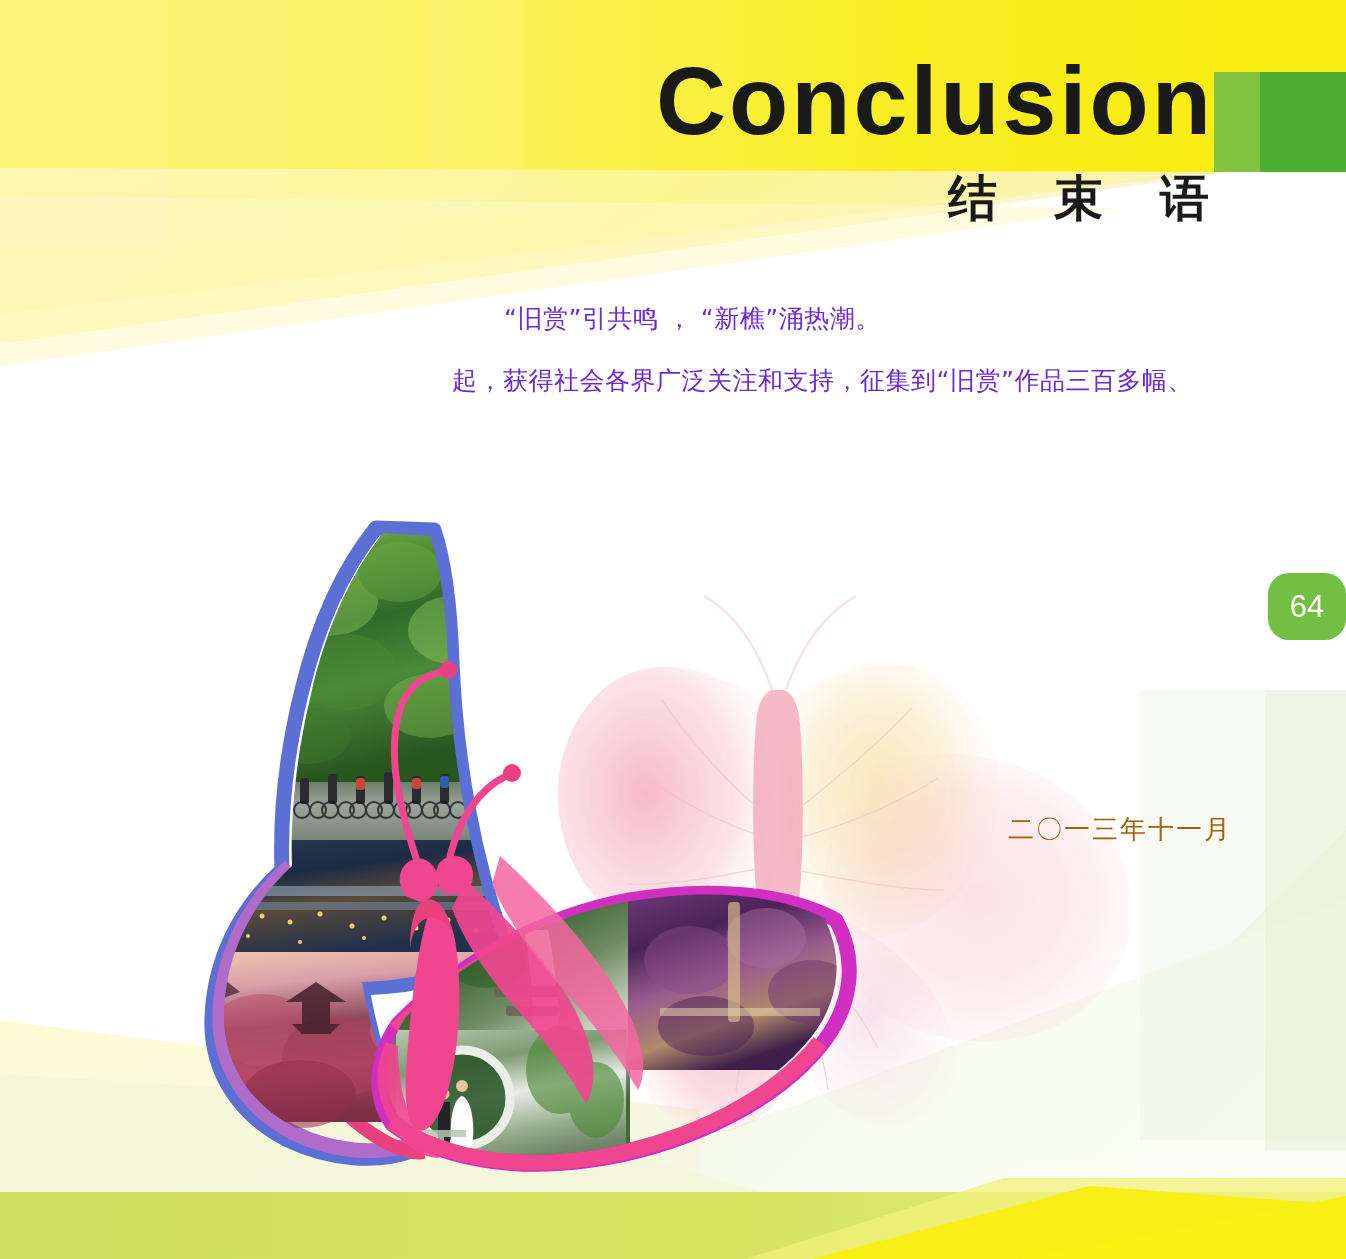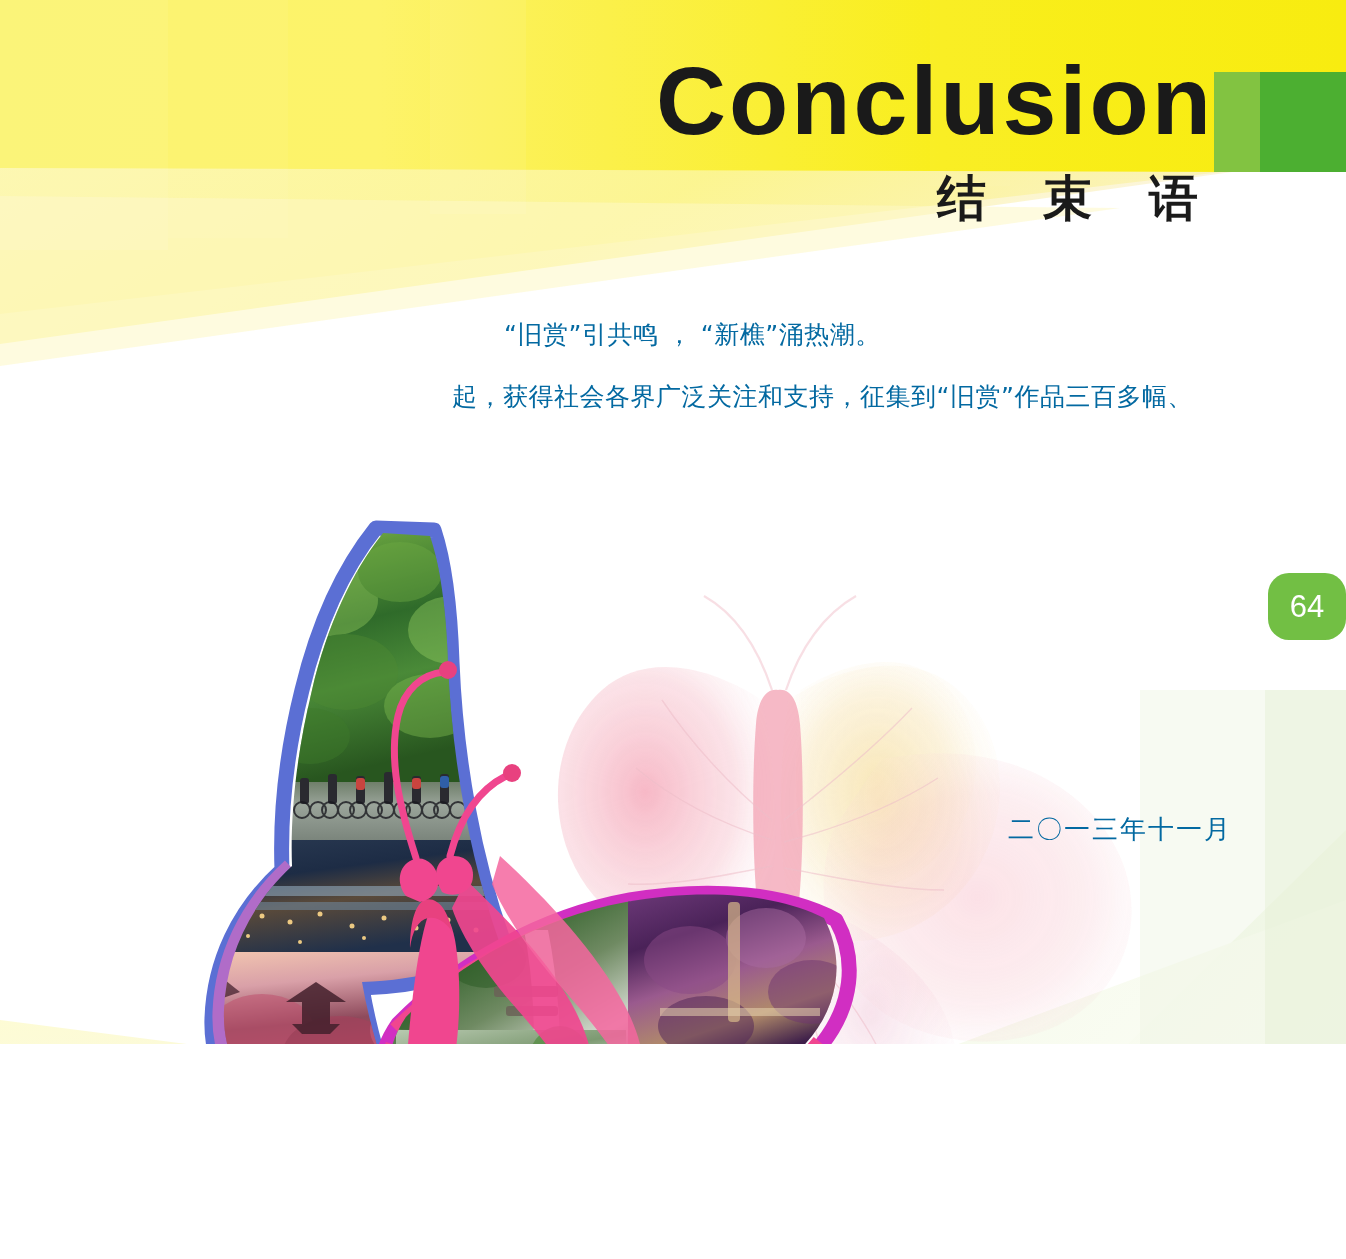--- a/index.html
+++ b/index.html
@@ -1,20 +1,20 @@
 <!DOCTYPE html>
 <html><head>
 <meta charset="utf-8">
 <style>
   html,body{margin:0;padding:0;background:#ffffff;}
   body{font-family:"Liberation Sans","DejaVu Sans",sans-serif;}
 
   #page{
     position:relative;
-    width:1346px;height:1044px;
+    width:1346px;height:1259px;
     overflow:hidden;
     background:#ffffff;
   }
 
   
   .bg-layer{position:absolute;top:0;left:0;width:1346px;height:1259px;}
 
   
   .header-green-light{
     position:absolute;left:1214px;top:72px;width:46px;height:100px;
@@ -30,21 +30,21 @@
     text-align:right;
     font-size:97px;
     font-weight:bold;
     letter-spacing:3px;
     color:#1a1a1a;
     line-height:1;
     font-family:"Liberation Sans","DejaVu Sans",sans-serif;
     white-space:nowrap;
   }
   .title-cn{
-    position:absolute;left:4px;top:174px;width:1214px;
+    position:absolute;left:15px;top:174px;width:1214px;
     text-align:right;
     font-size:49px;
     font-weight:bold;
     letter-spacing:20px;
     color:#1a1a1a;
     line-height:1;
     font-family:"DejaVu Sans","Liberation Sans",sans-serif;
     white-space:nowrap;
   }
 
@@ -55,37 +55,37 @@
     color:#ffffff;
     font-size:31px;
     display:flex;align-items:center;justify-content:center;
     font-family:"Liberation Sans","DejaVu Sans",sans-serif;
     border-radius:21px;
   }
 
   
   .body-text{
     position:absolute;
-    left:452px;top:304px;width:772px;
+    left:452px;top:288px;width:772px;
     font-family:"DejaVu Sans","Liberation Sans",sans-serif;
     font-size:25px;
-    color:#0369a1;
+    color:#6d28d9;
     line-height:62px;
     letter-spacing:0.5px;
     z-index:6;
   }
   .body-text p{margin:0;white-space:nowrap;}
   .p-indent{text-indent:52px;}
 
   .signature{
     position:absolute;left:0;top:812px;width:1232px;
     text-align:right;
     font-family:"DejaVu Sans","Liberation Sans",sans-serif;
     font-size:26px;
-    color:#0369a1;
+    color:#a16207;
     letter-spacing:2px;
     z-index:6;
     white-space:nowrap;
   }
 </style>
 </head>
 <body>
 
 <div id="page">
 

